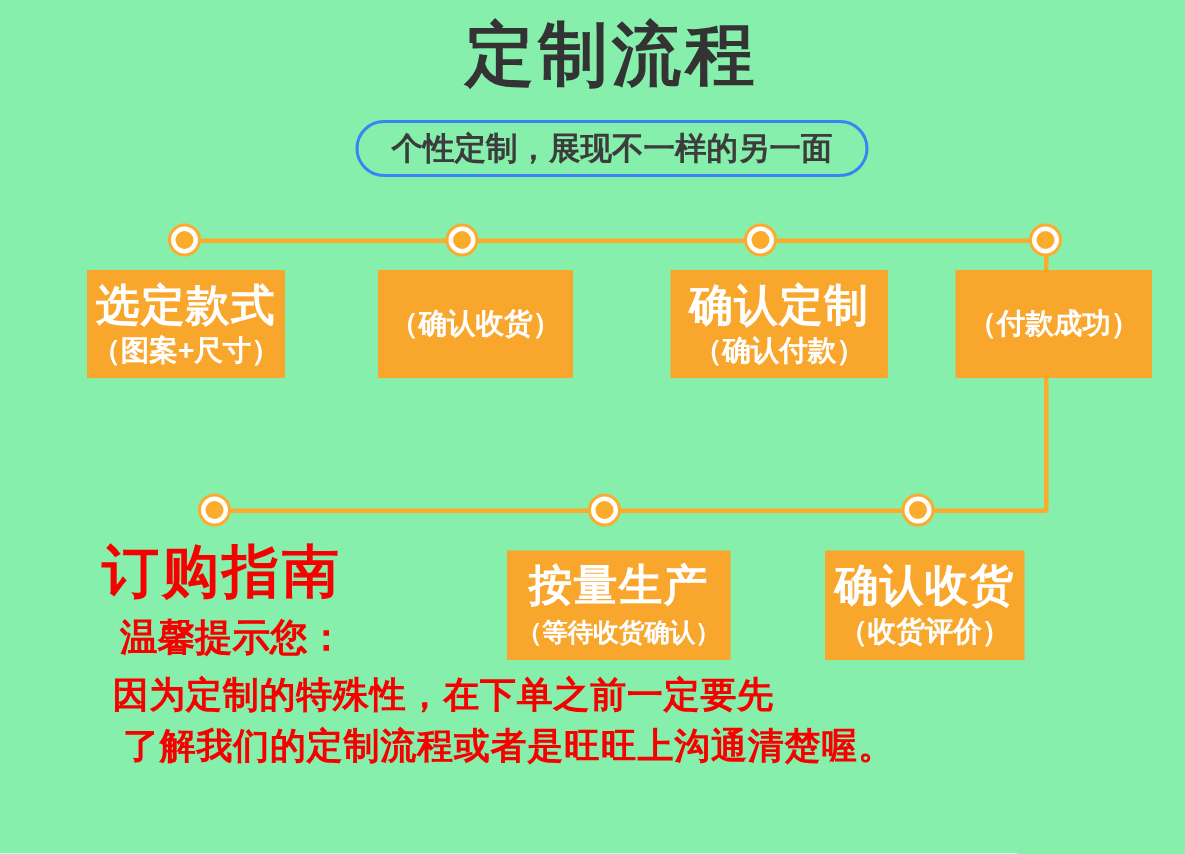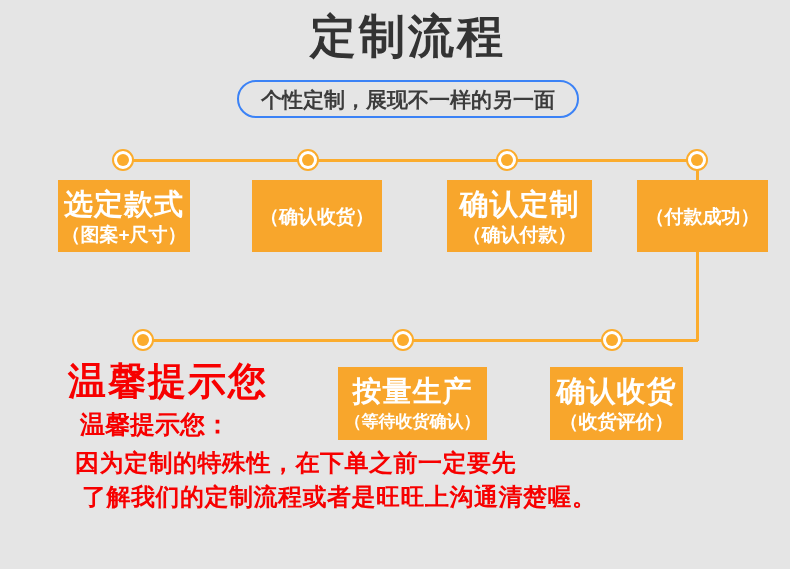--- a/index.html
+++ b/index.html
@@ -1,17 +1,17 @@
 <!DOCTYPE html>
 <html><head>
 <meta charset="utf-8">
 <style>
   html,body{margin:0;padding:0;background:#ffffff;}
   .canvas{
-    position:relative;width:790px;height:569px;background:#e5e5e5;overflow:hidden;
+    position:relative;width:790px;height:569px;background:#86efac;overflow:hidden;
     font-family:"Liberation Sans","DejaVu Sans",sans-serif;
     --accent:#F8A62C; --line:#FBAC2D; --red:#F70000; --ink:#333333;
   }
   .title{
     position:absolute;left:408px;top:6px;transform:translateX(-50%);
     margin:0;font-size:46px;font-weight:bold;letter-spacing:3px;color:var(--ink);white-space:nowrap;
   }
   .tagline{
     position:absolute;left:408px;top:80px;transform:translateX(-50%);
     height:38px;line-height:36px;padding:0 22px;border:2px solid #3b82f6;border-radius:21px;
@@ -99,18 +99,18 @@
 
   <div class="step" style="left:550px;top:367px;width:133px;height:73px;">
     <div class="t">确认收货</div>
     <div class="s">（收货评价）</div>
   </div>
   <div class="step" style="left:338px;top:367px;width:149px;height:73px;">
     <div class="t">按量生产</div>
     <div class="s small">（等待收货确认）</div>
   </div>
 
-  <h2 class="guide-heading">温馨提示您</h2>
+  <h2 class="guide-heading">订购指南</h2>
   <div class="tip-title">温馨提示您：</div>
   <div class="tip-line l1">因为定制的特殊性，在下单之前一定要先</div>
   <div class="tip-line l2">了解我们的定制流程或者是旺旺上沟通清楚喔。</div>
 
 </div>
 
 </body></html>

